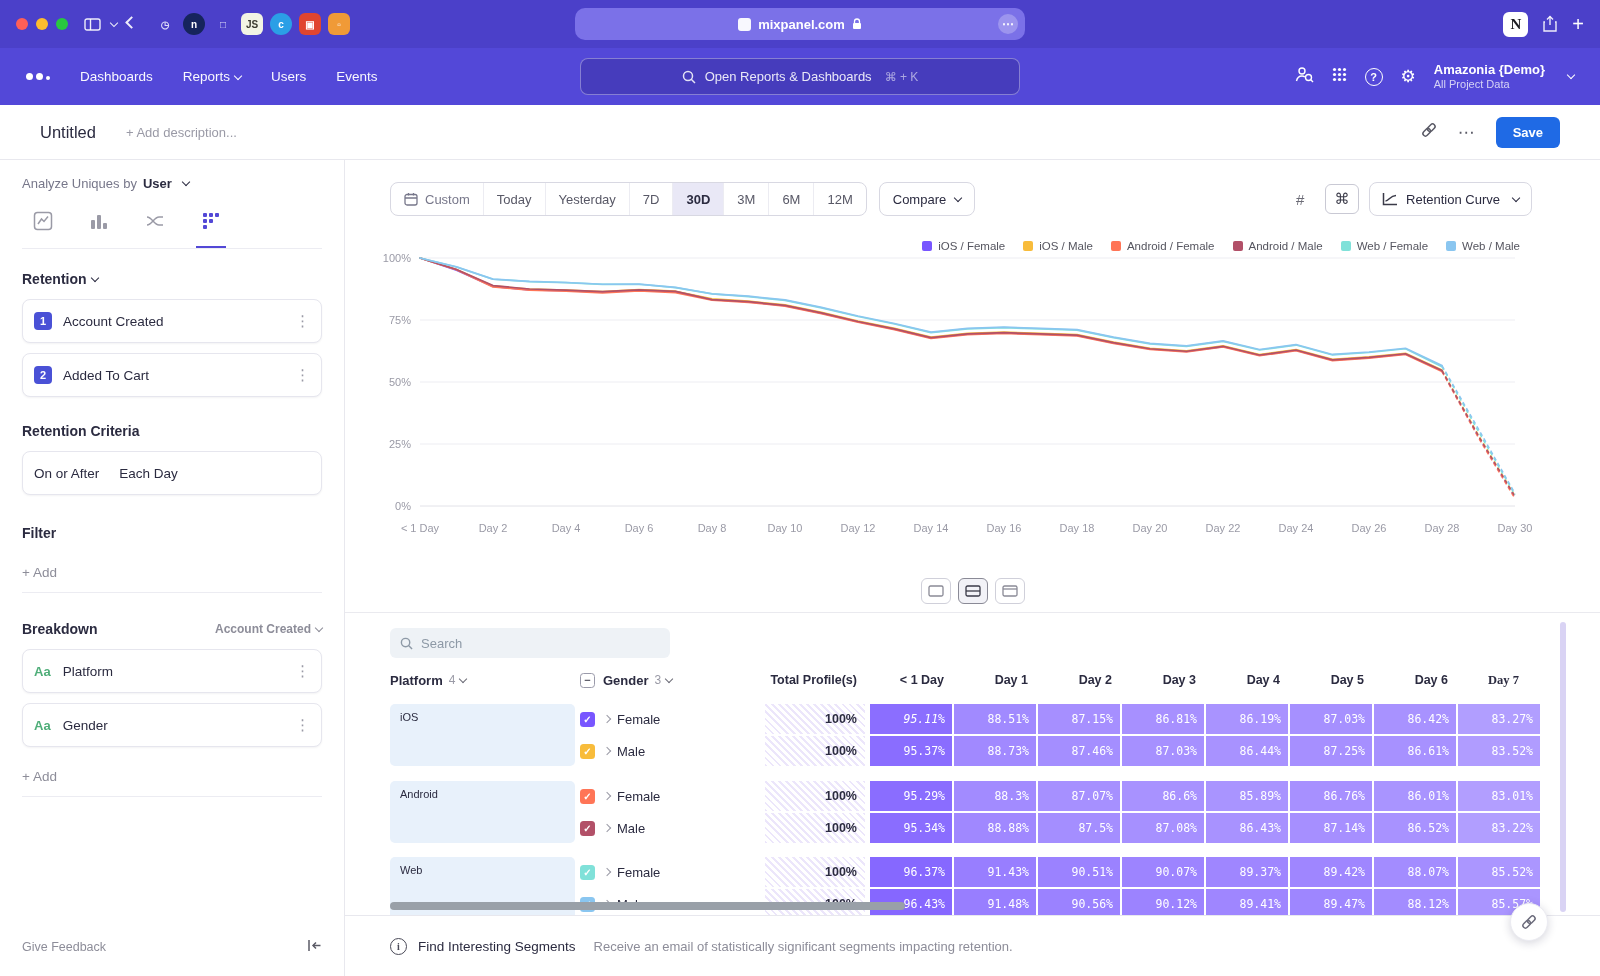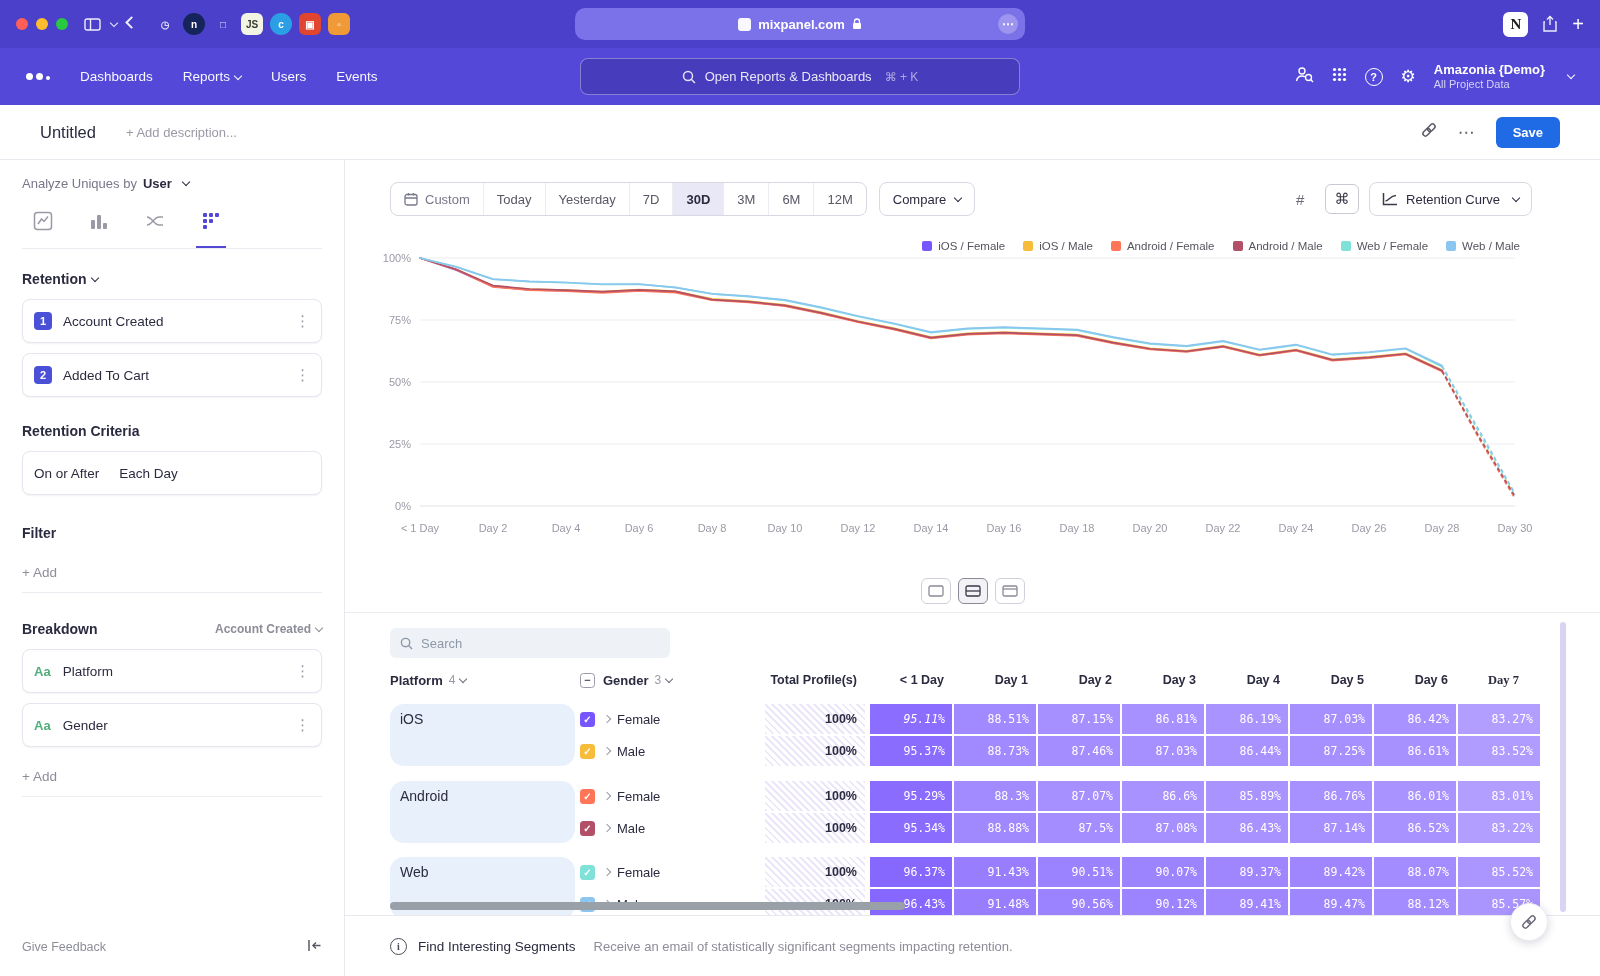--- a/index.html
+++ b/index.html
@@ -86,21 +86,21 @@
   .chart-box { position:absolute; top:88px; left:30px; width:1165px; height:300px; }
   .caption { position:absolute; top:382px; left:30px; width:1165px; text-align:center; font-size:13px; color:#9a9aa6; }
   .view-toggle { position:absolute; top:418px; left:50%; transform:translateX(-50%); display:flex; gap:7px; }
   .vt-btn { width:30px; height:26px; border:1px solid #d0d0da; border-radius:6px; background:#fff; display:flex; align-items:center; justify-content:center; color:#8a8a96; }
   .vt-btn.active { border-color:#8a8a96; background:#f2f2f7; color:#3a3a48; }
   .table-sep { position:absolute; top:452px; left:0; right:0; border-top:1px solid #eaeaef; }
   .search-box { position:absolute; top:468px; left:45px; width:280px; height:30px; background:#eef2f6; border-radius:6px; display:flex; align-items:center; gap:8px; padding:0 10px; color:#8d99a6; font-size:13px; }
   .thcell { position:absolute; top:505px; height:30px; display:flex; align-items:center; font-size:13px; font-weight:700; color:#2b2b40; }
   .thnum { justify-content:flex-end; padding-right:8px; font-size:12.5px; }
   .count { color:#9a9aa6; font-weight:400; font-size:12px; margin-left:6px; }
-  .plat-cell { position:absolute; left:45px; width:185px; height:62px; background:#e8f1fb; border-radius:14px; padding:7px 10px; font-size:14px; color:#2b2b40; }
+  .plat-cell { position:absolute; left:45px; width:185px; height:62px; background:#e8f1fb; border-radius:5px; padding:7px 10px; font-size:11px; color:#2b2b40; }
   .gcell { position:absolute; left:235px; width:180px; height:30px; display:flex; align-items:center; font-size:13px; color:#2b2b40; }
   .cb { width:15px; height:15px; border-radius:3.5px; display:flex; align-items:center; justify-content:center; color:#fff; font-size:10px; font-weight:700; }
   .cb-head { border:1.5px solid #9a9aaa; background:#fff; color:#5a5a66; font-size:11px; margin-right:8px; }
   .row-chev { color:#9a9aa6; margin:0 7px 0 9px; }
   .total-cell { position:absolute; left:420px; width:100px; height:30px; line-height:30px; text-align:right; padding-right:8px; font-size:12.5px; font-weight:600; color:#2b2b40; background:repeating-linear-gradient(45deg,#ece6fb 0px,#ece6fb 2px,#ffffff 2px,#ffffff 5px); }
   .val-cell { position:absolute; width:82px; height:30px; line-height:30px; text-align:right; padding-right:7px; color:#fff; font-family:"DejaVu Sans Mono", monospace; font-size:11.5px; }
   .h-scroll { position:absolute; top:742px; left:45px; width:515px; height:8px; background:#99a0a8; border-radius:4px; }
   .v-scroll { position:absolute; top:462px; right:34px; width:6px; height:290px; background:#d9d3f4; border-radius:3px; }
 
   

